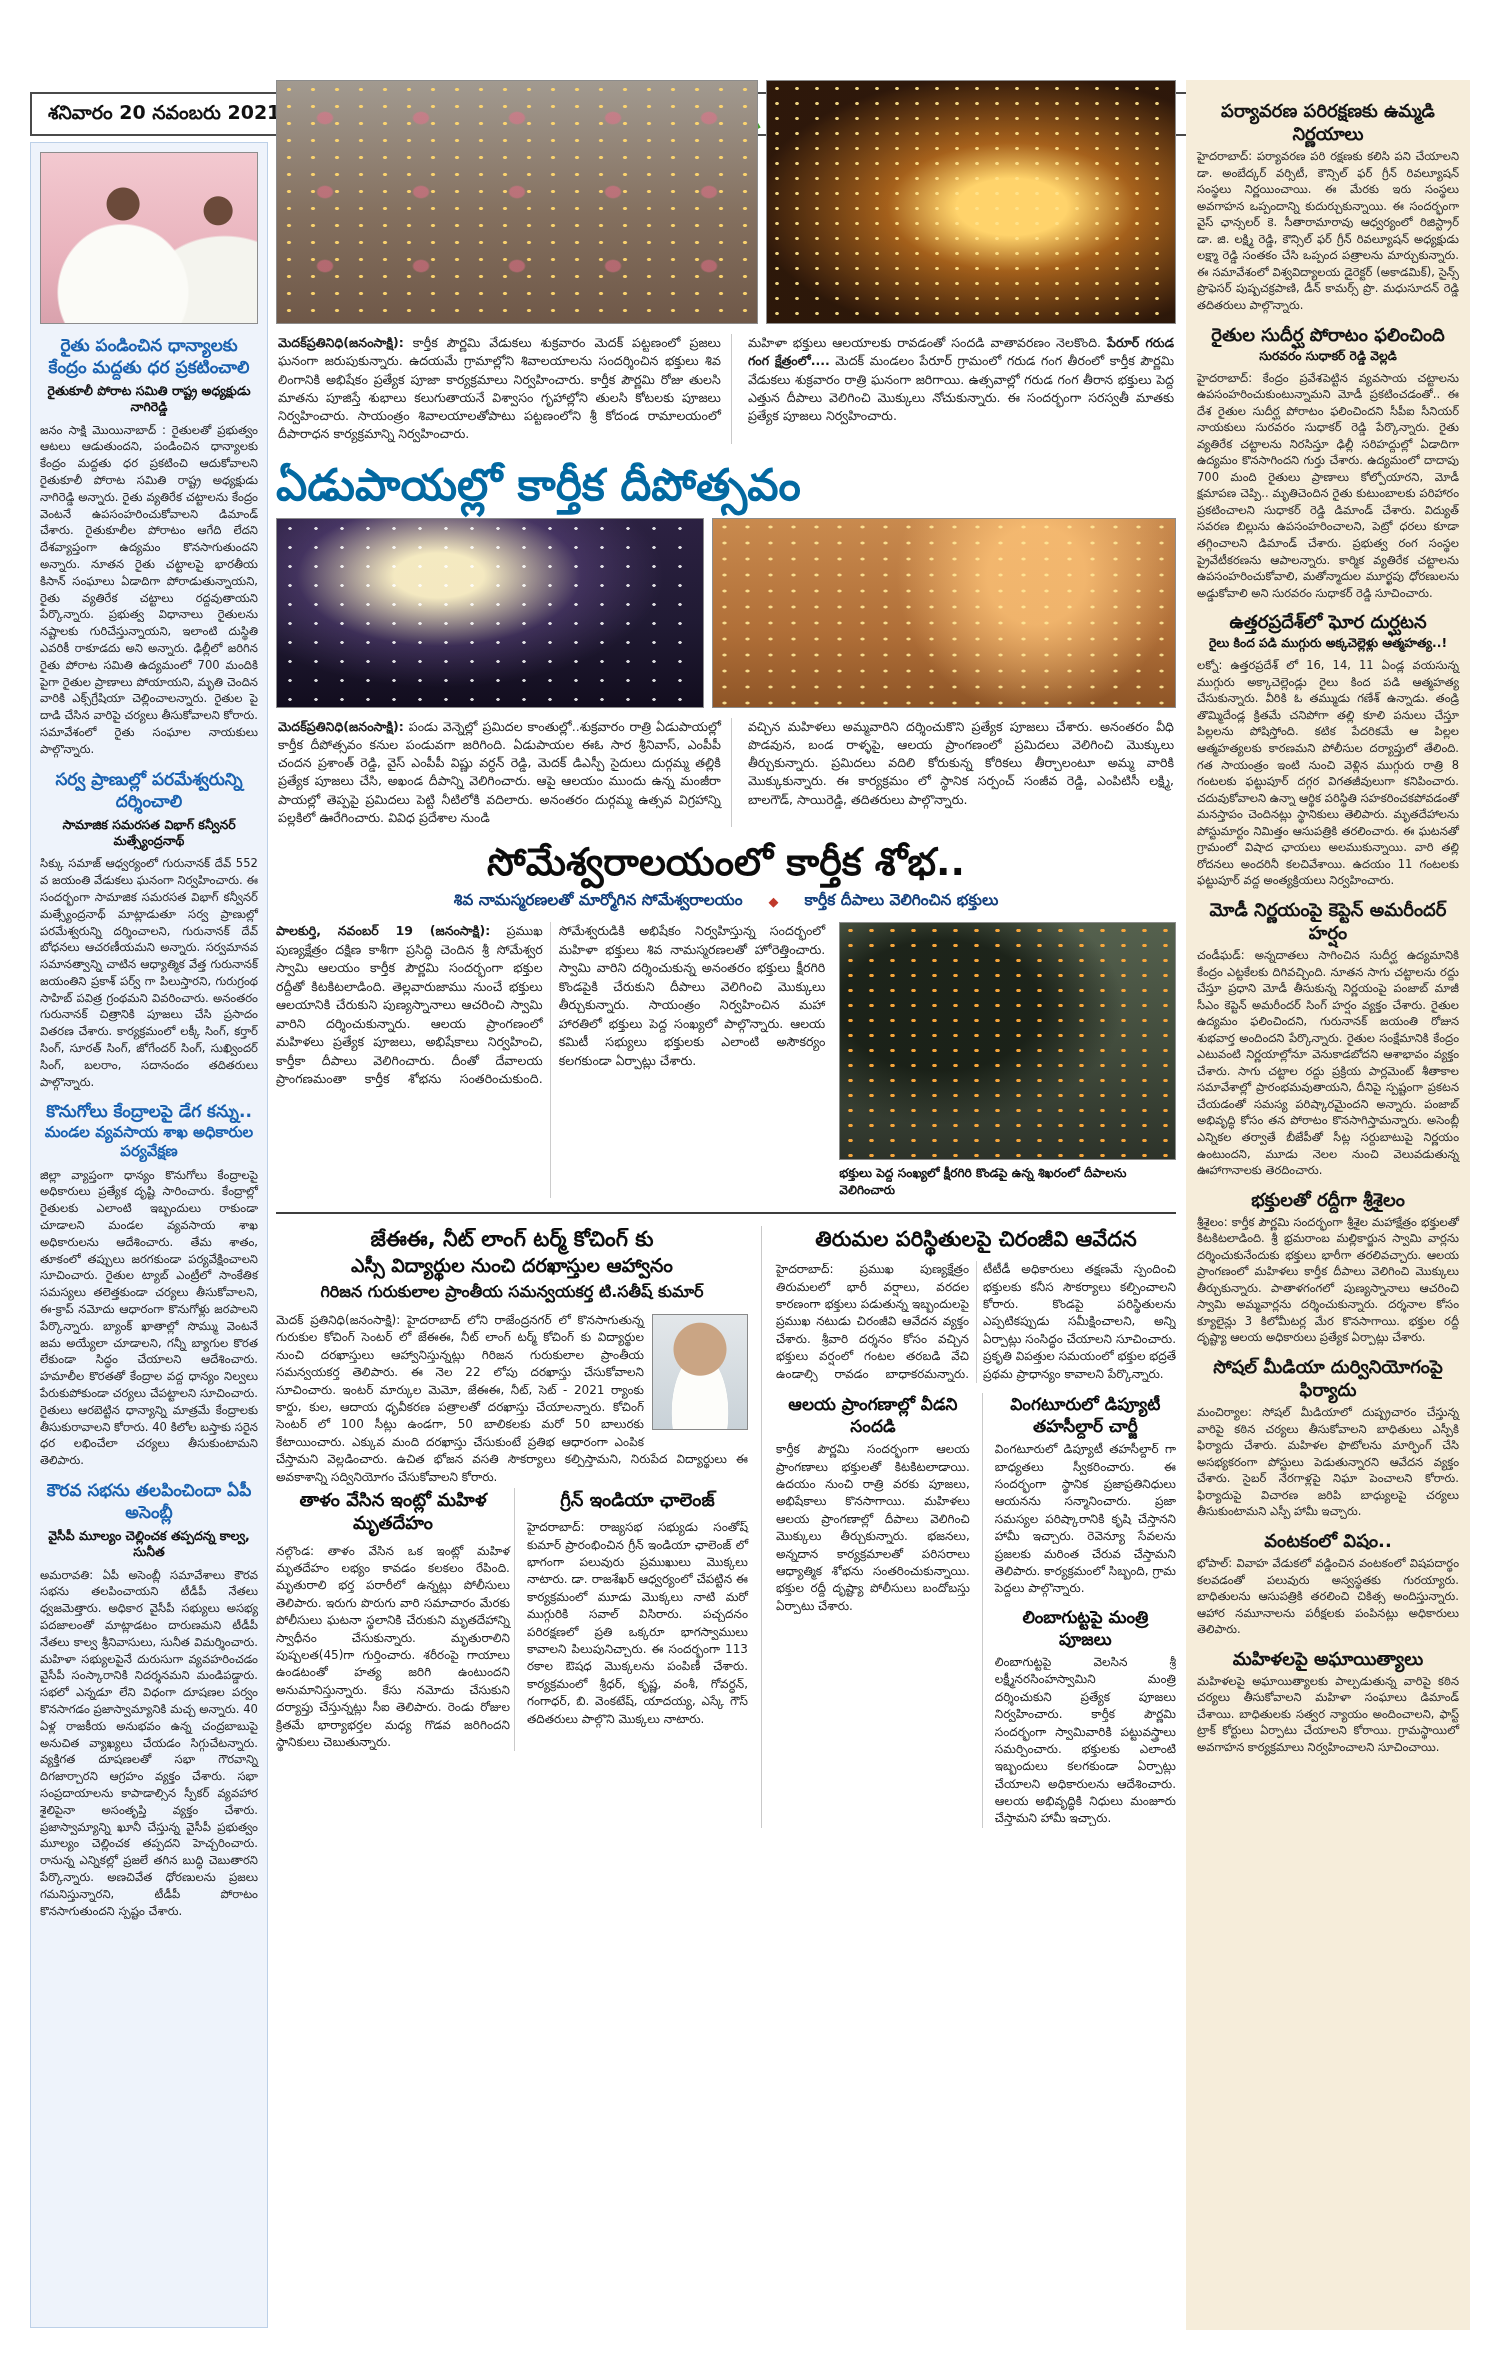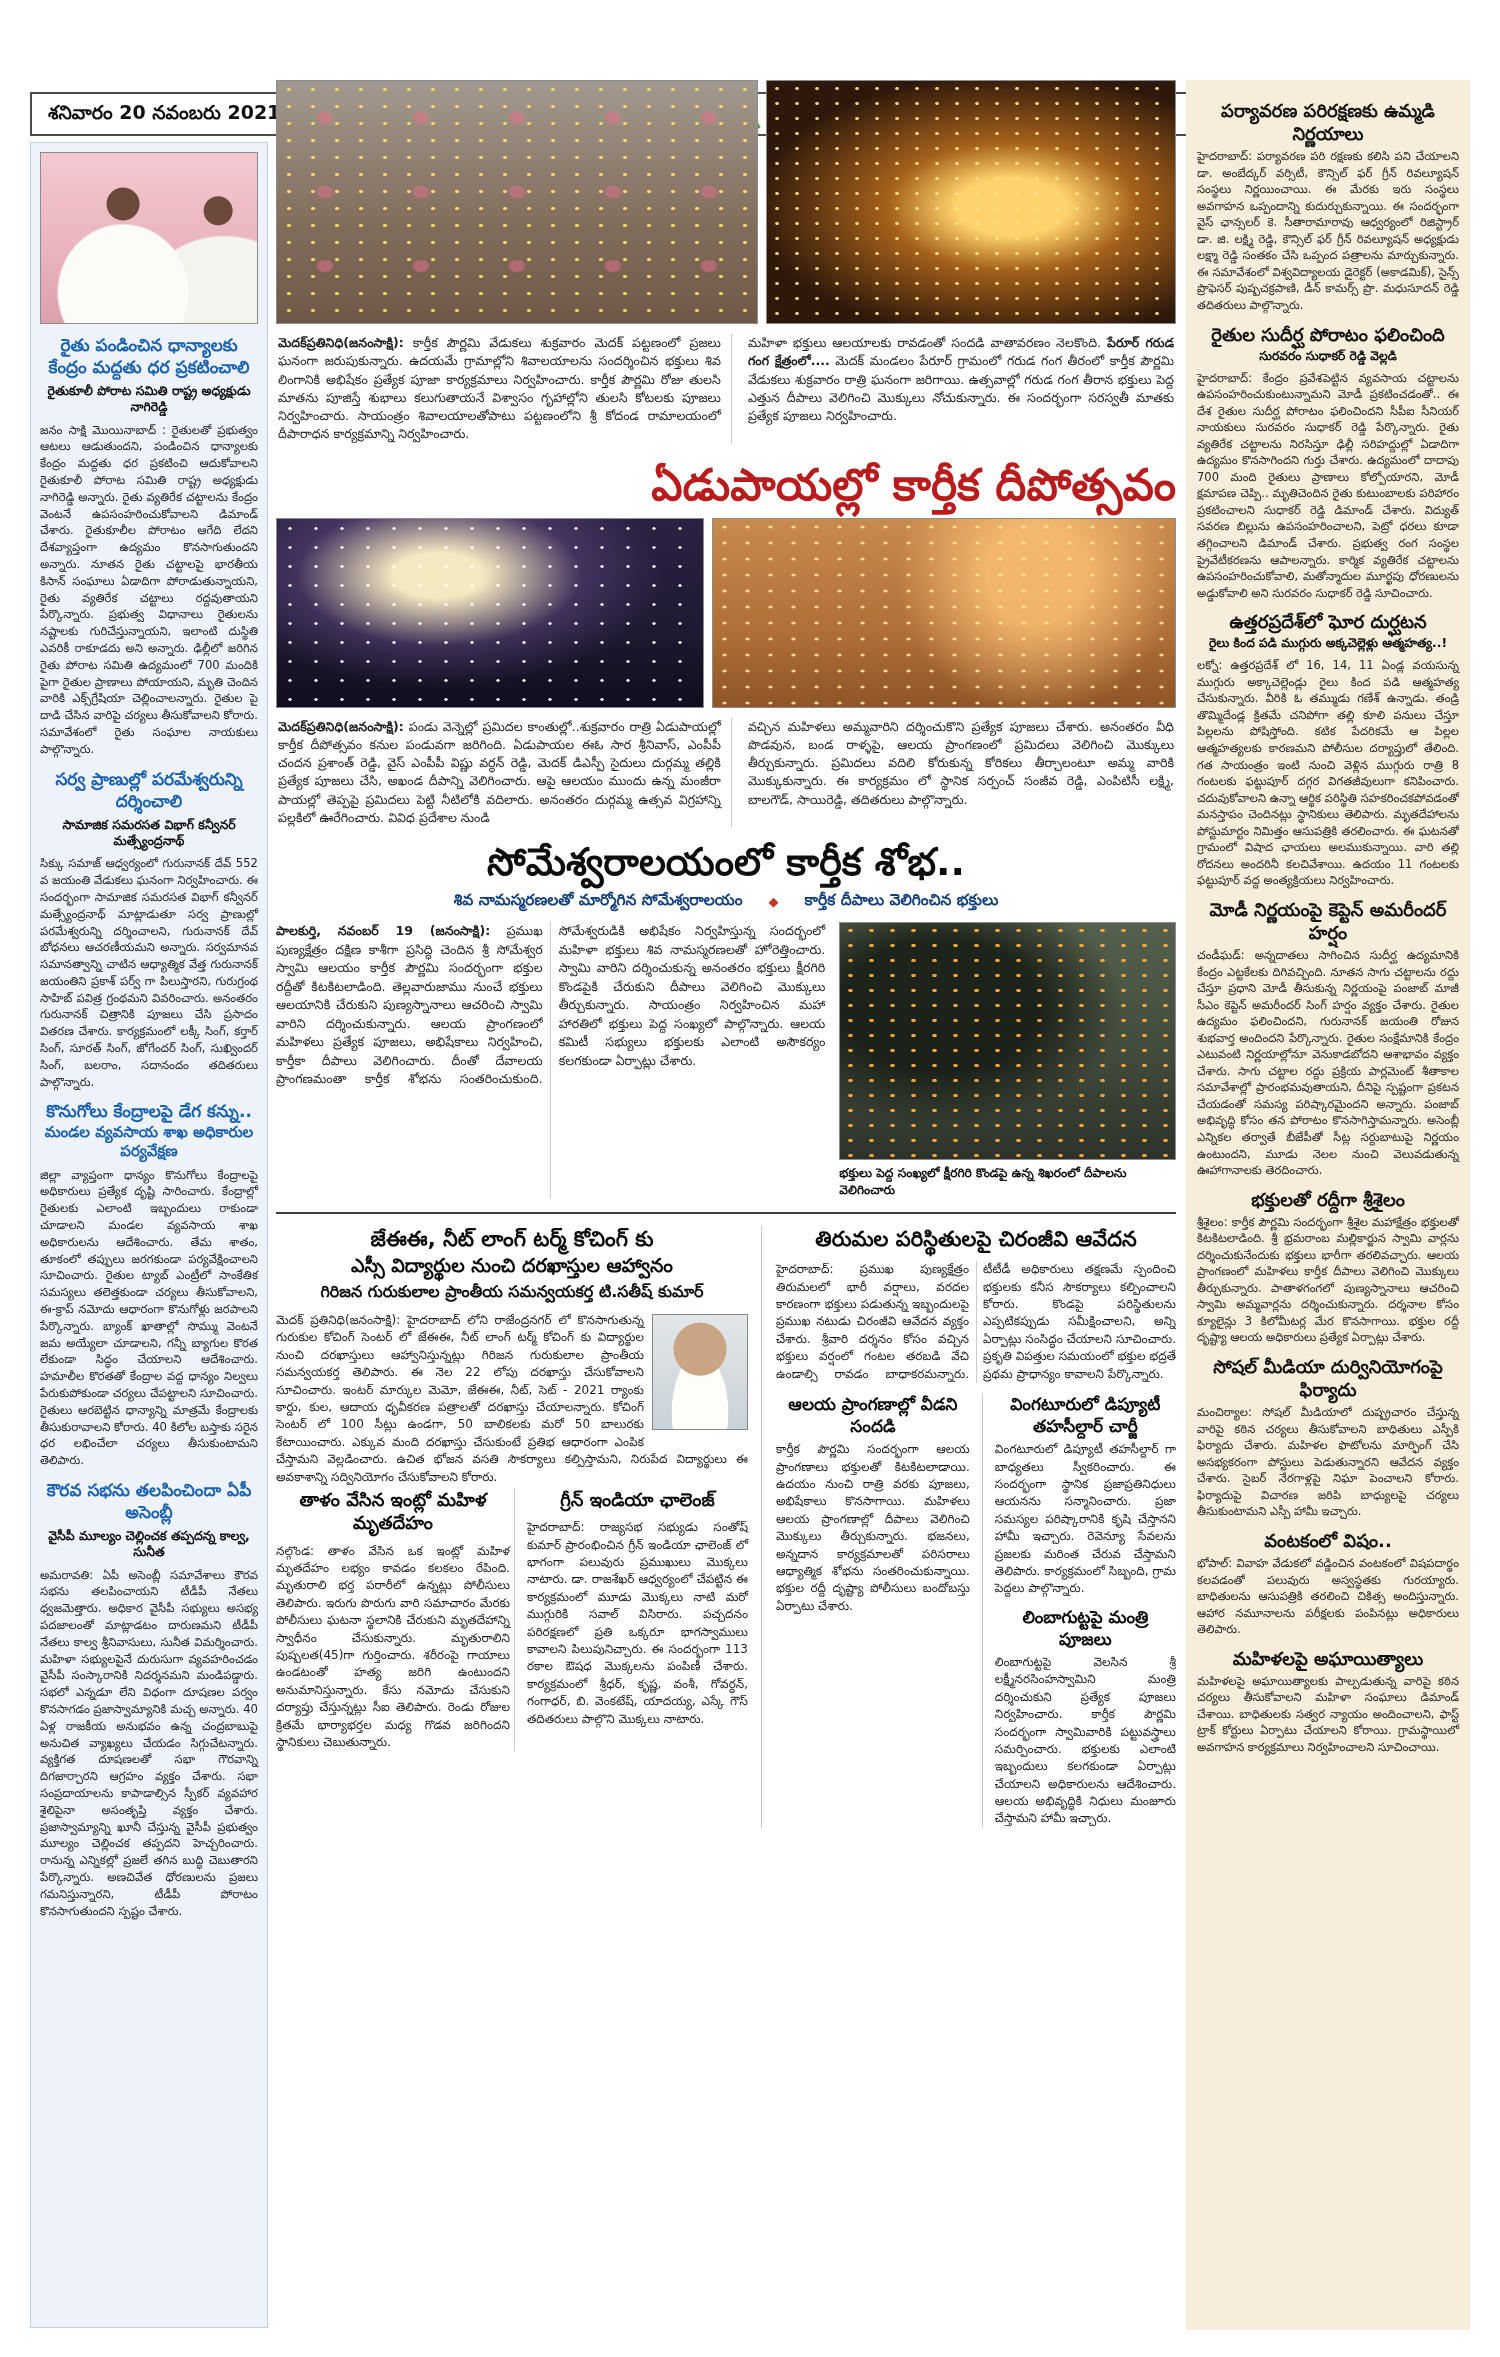--- a/index.html
+++ b/index.html
@@ -28,21 +28,21 @@
         radial-gradient(ellipse at 38% 82%, #fbfbf7 0 34%, transparent 35%),
         radial-gradient(ellipse at 85% 86%, #f4f4ee 0 30%, transparent 31%),
         linear-gradient(180deg,#f3c9d0 0%,#e9b3bd 60%,#d9a2ad 100%)}
   .rail h3{color:#1a62b0;text-align:center;font-weight:bold;font-size:17px;line-height:1.3;margin:10px 2px 5px}
   .rail .sub{text-align:center;font-weight:bold;font-size:12.5px;color:#101010;margin-bottom:6px;line-height:1.3}
   .rail p{font-size:11.6px;line-height:1.45;text-align:justify;color:#222;margin-bottom:8px}
 
   
   .mid{position:absolute;left:276px;top:80px;width:900px;height:2254px;overflow:hidden}
   .lead-h{color:#1a62b0;font-size:47px;font-weight:bold;text-align:center;line-height:1.05;padding:8px 0 14px}
-  .black-h{color:#b91c1c;font-size:44px;font-weight:bold;text-align:right;line-height:1.05;padding:14px 0 10px}
+  .black-h{color:#0369a1;font-size:44px;font-weight:bold;text-align:left;line-height:1.05;padding:14px 0 10px}
   .h3-black{color:#0d0d0d;font-size:38px;font-weight:bold;text-align:center;line-height:1.05;padding:12px 0 6px}
   .photo-row{display:flex;gap:8px}
   .ph{border:1px solid #8c8c8c}
   .ph-a{width:54%;height:244px;
      background:radial-gradient(rgba(255,214,110,.95) 1.6px, transparent 2.6px),
                 radial-gradient(rgba(236,110,140,.5) 7px, transparent 9px),
                 linear-gradient(180deg,#a29a90 0%,#84705f 55%,#6f5848 100%);
      background-size:24px 17px, 96px 74px, 100% 100%}
   .ph-b{width:46%;height:244px;
      background:radial-gradient(rgba(255,226,140,.9) 1.4px, transparent 2.4px),

